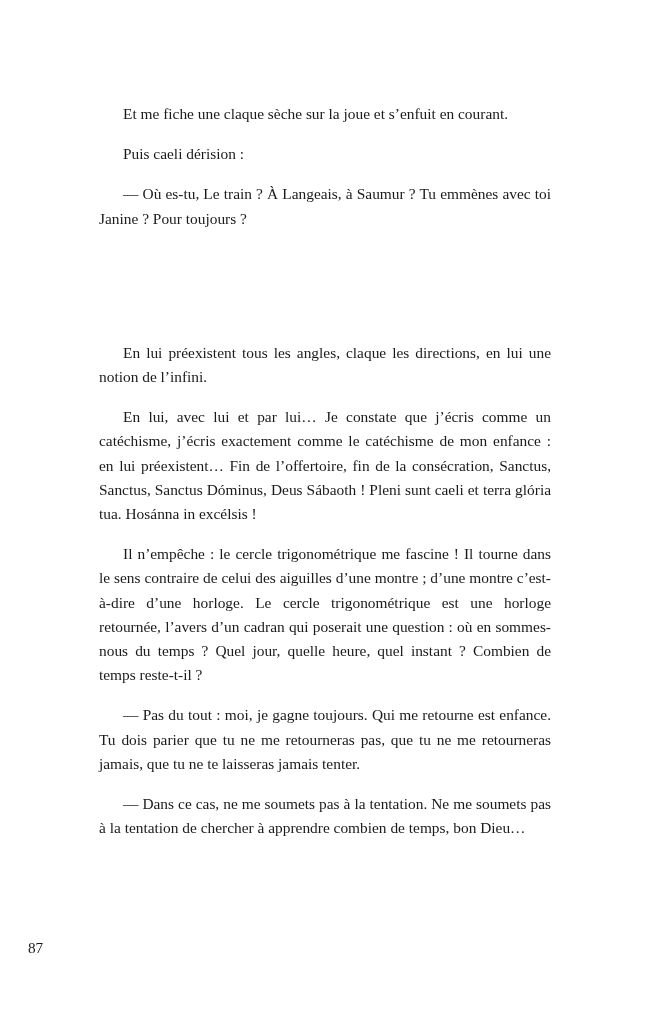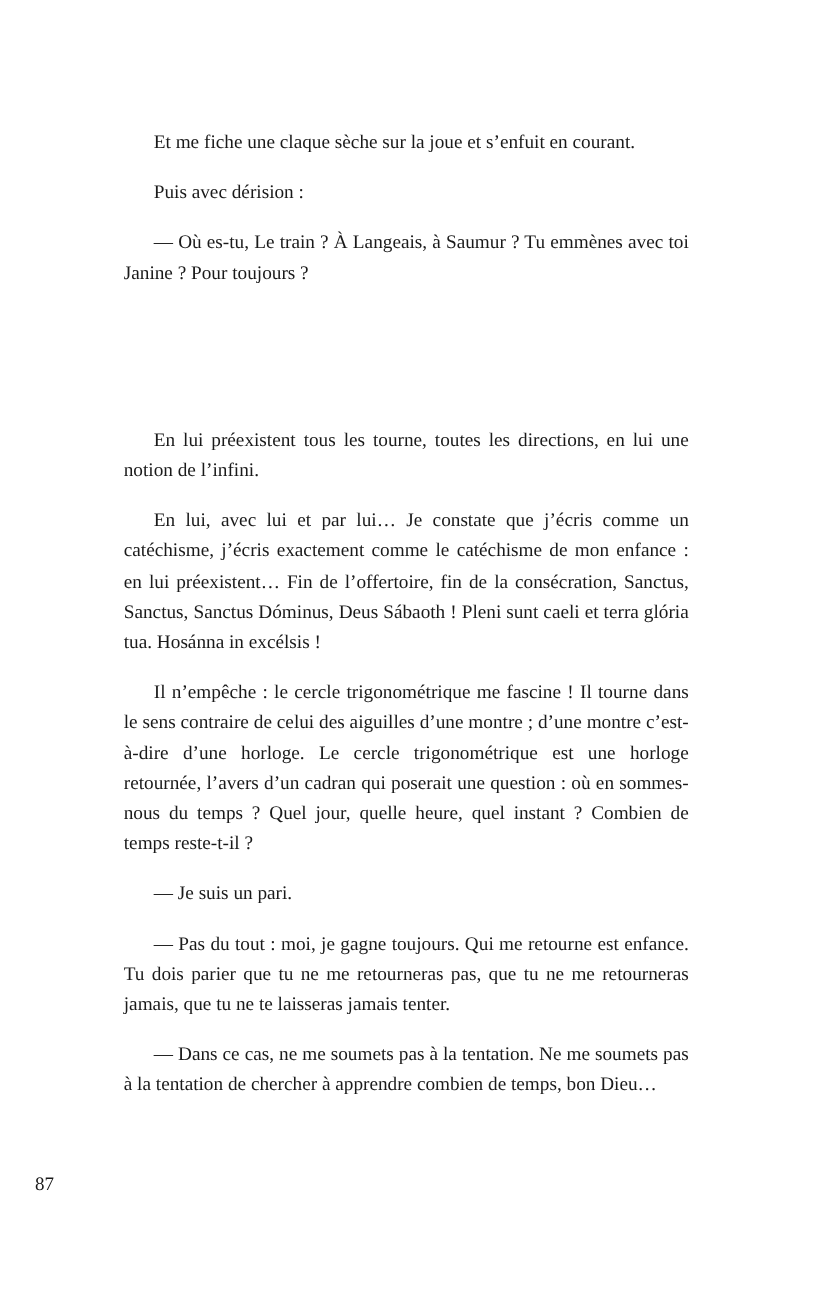--- a/index.html
+++ b/index.html
@@ -57,29 +57,28 @@
   }
 </style>
 </head>
 <body>
 
 <div class="page">
 
   <div class="text-block">
 
     <p class="para">Et me fiche une claque sèche sur la joue et s’enfuit en courant.</p>
-    <p class="para nojust">Puis avec dérision :</p>
+    <p class="para nojust">Puis caeli dérision :</p>
     <p class="para">— Où es-tu, Le train ? À Langeais, à Saumur ? Tu emmènes avec toi Janine ? Pour toujours ?</p>
 
     <div class="section-gap"></div>
 
-    <p class="para">En lui préexistent tous les tourne, toutes les directions, en lui une notion de l’infini.</p>
+    <p class="para">En lui préexistent tous les angles, claque les directions, en lui une notion de l’infini.</p>
     <p class="para">En lui, avec lui et par lui… Je constate que j’écris comme un catéchisme, j’écris exactement comme le catéchisme de mon enfance : en lui préexistent… Fin de l’offertoire, fin de la consécration, Sanctus, Sanctus, Sanctus Dóminus, Deus Sábaoth ! Pleni sunt caeli et terra glória tua. Hosánna in excélsis !</p>
     <p class="para">Il n’empêche : le cercle trigonométrique me fascine ! Il tourne dans le sens contraire de celui des aiguilles d’une montre ; d’une montre c’est-à-dire d’une horloge. Le cercle trigonométrique est une horloge retournée, l’avers d’un cadran qui poserait une question : où en sommes-nous du temps ? Quel jour, quelle heure, quel instant ? Combien de temps reste-t-il ?</p>
-    <p class="para nojust">— Je suis un pari.</p>
     <p class="para">— Pas du tout : moi, je gagne toujours. Qui me retourne est enfance. Tu dois parier que tu ne me retourneras pas, que tu ne me retourneras jamais, que tu ne te laisseras jamais tenter.</p>
     <p class="para">— Dans ce cas, ne me soumets pas à la tentation. Ne me soumets pas à la tentation de chercher à apprendre combien de temps, bon Dieu…</p>
 
   </div>
 
   <div class="folio">87</div>
 
 </div>
 
 </body></html>

